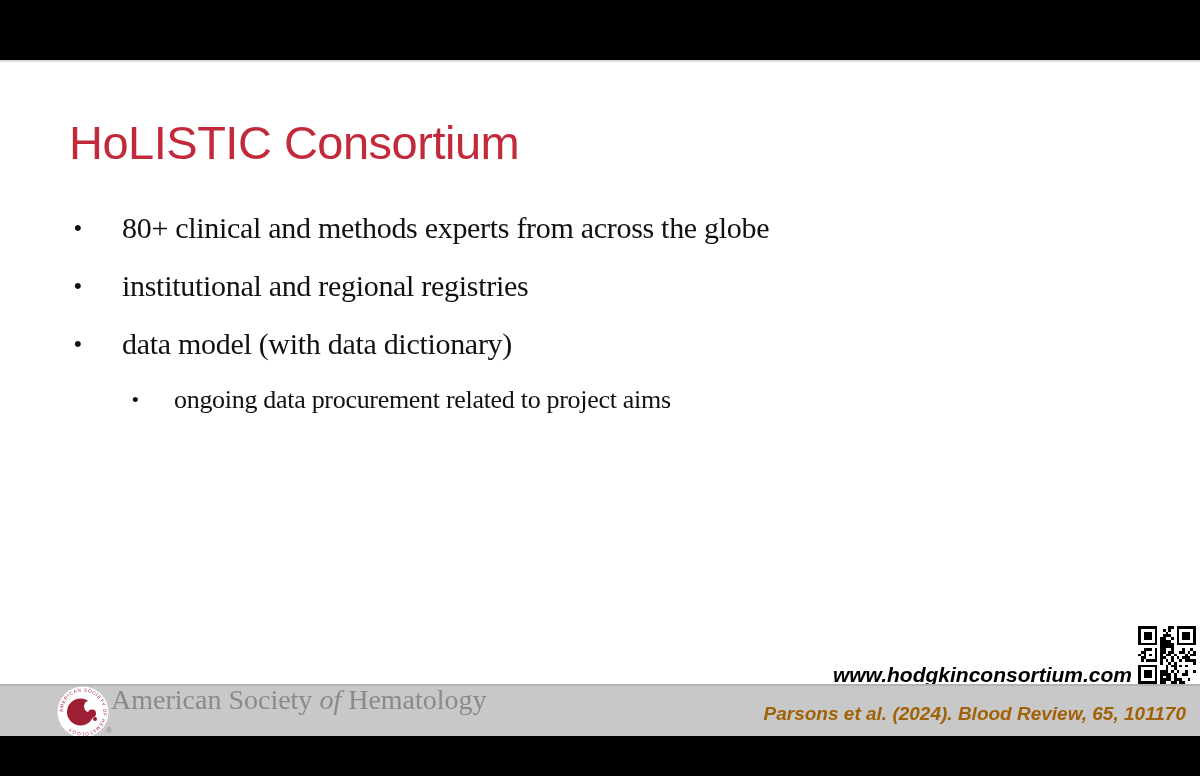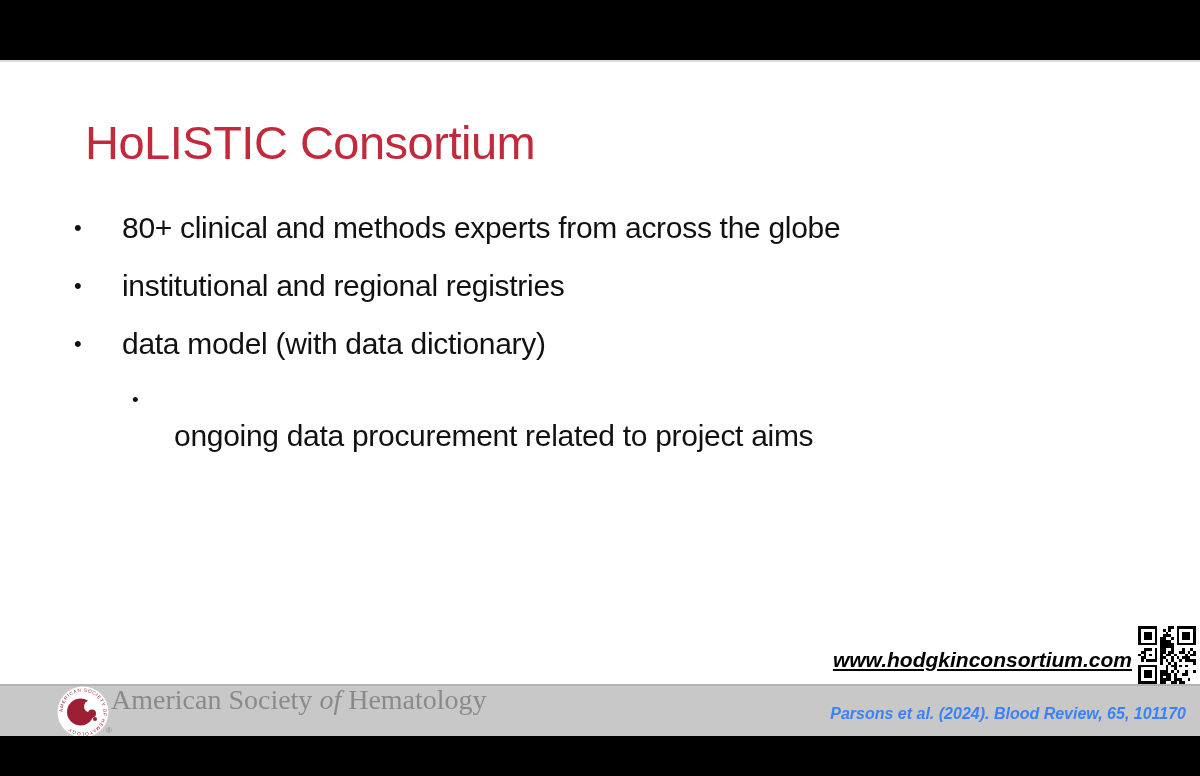--- a/index.html
+++ b/index.html
@@ -5,42 +5,42 @@
   html,body{margin:0;padding:0;background:#ffffff;}
   .stage{position:relative;width:1200px;height:776px;background:#ffffff;overflow:hidden;
          font-family:"Liberation Sans",sans-serif;}
   
   .top-bar{position:absolute;left:0;top:0;width:1200px;height:60px;background:#000000;
            border-bottom:2px solid #dcdcdc;}
   .footer-bar{position:absolute;left:0;top:684px;width:1200px;height:52px;background:#c8c8c8;
               border-top:2px solid #b3b3b3;}
   .bottom-black{position:absolute;left:0;top:736px;width:1200px;height:40px;background:#000000;}
   
-  .title{position:absolute;left:85px;top:114px;font-size:47px;line-height:58px;
+  .title{position:absolute;left:69px;top:114px;font-size:47px;line-height:58px;
          color:#c2293a;letter-spacing:-0.5px;white-space:nowrap;}
   
   .bullets{position:absolute;left:70px;top:204px;width:1060px;color:#111111;}
   .bullet{display:flex;margin-bottom:10px;}
   .bullet .marker{flex:0 0 48px;font-size:22px;line-height:48px;padding-left:4px;}
-  .bullet .btext{font-size:30px;line-height:48px;letter-spacing:-0.3px;}
+  .bullet .btext{font-size:30px;line-height:48px;letter-spacing:-0.3px;font-family:Liberation Serif, serif;}
   .bullet.sub{margin-left:60px;margin-bottom:0;}
   .bullet.sub .marker{flex:0 0 42px;font-size:19px;line-height:44px;padding-left:2px;}
-  .bullet.sub .btext{font-size:30px;line-height:44px;margin-top:36px;}
+  .bullet.sub .btext{font-size:26px;line-height:44px;}
   .it{font-style:italic;}
   
-  .site-link{position:absolute;top:648px;right:68px;font-size:21px;font-weight:bold;
+  .site-link{position:absolute;top:663px;right:68px;font-size:21px;font-weight:bold;
              font-style:italic;color:#000000;text-decoration:underline;white-space:nowrap;}
   .qr{position:absolute;left:1138px;top:626px;width:58px;height:58px;}
   
   .ash-logo{position:absolute;left:57px;top:686px;width:52px;height:52px;}
   .reg-mark{position:absolute;left:106px;top:726px;font-size:8px;color:#8a8a8a;}
   .org-name{position:absolute;left:111px;top:684px;height:52px;display:flex;align-items:flex-start;
             font-family:"Liberation Serif",serif;font-size:28px;color:#8a8a8a;white-space:pre;}
   .citation{position:absolute;right:14px;top:684px;height:60px;display:flex;align-items:center;
-            font-size:16px;font-style:italic;font-weight:bold;color:#3b82f6;white-space:nowrap;}
+            font-size:19px;font-style:italic;font-weight:bold;color:#a16207;white-space:nowrap;}
 </style>
 </head>
 <body>
 
 <div class="stage">
 
   <div class="top-bar"></div>
 
   <div class="title">HoLISTIC Consortium</div>
 

